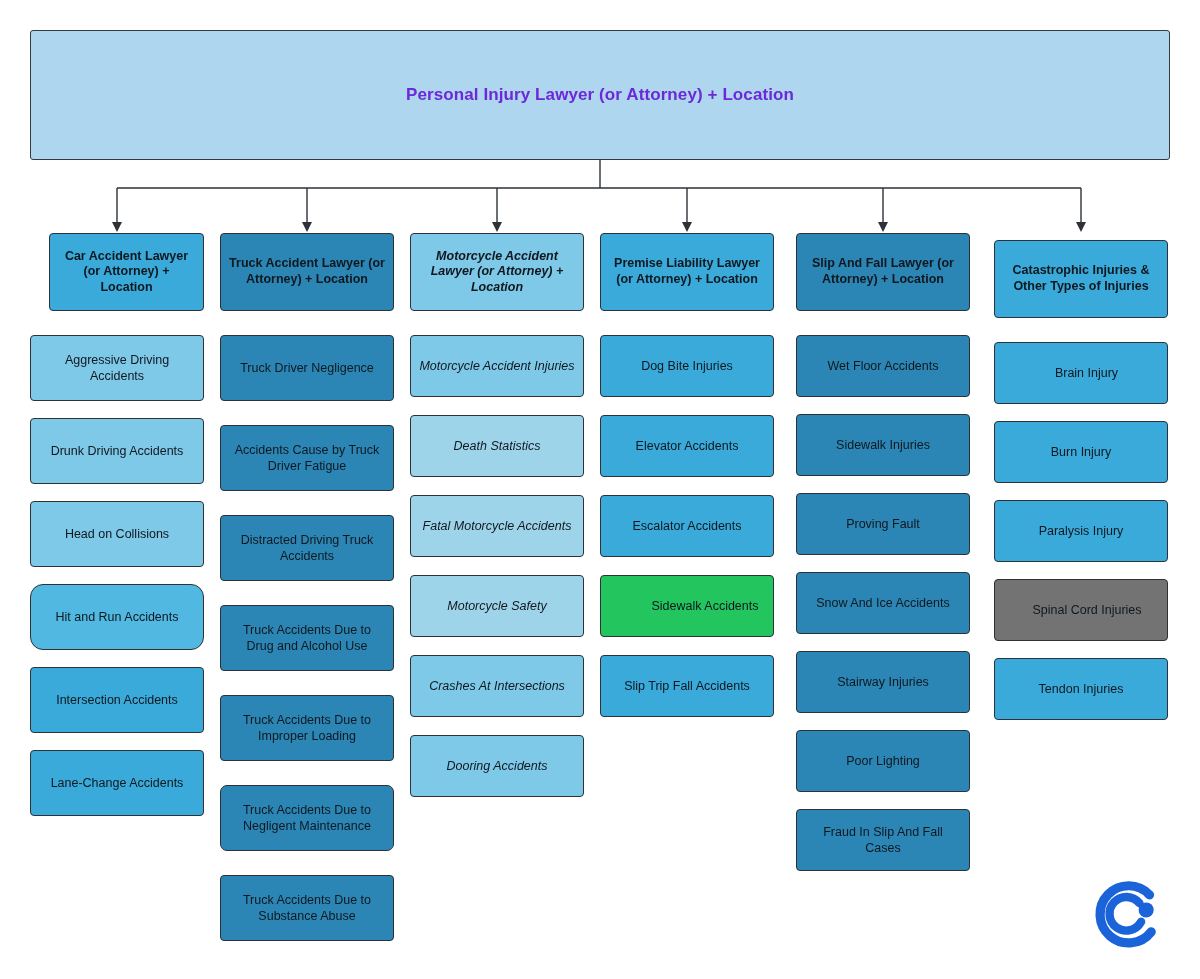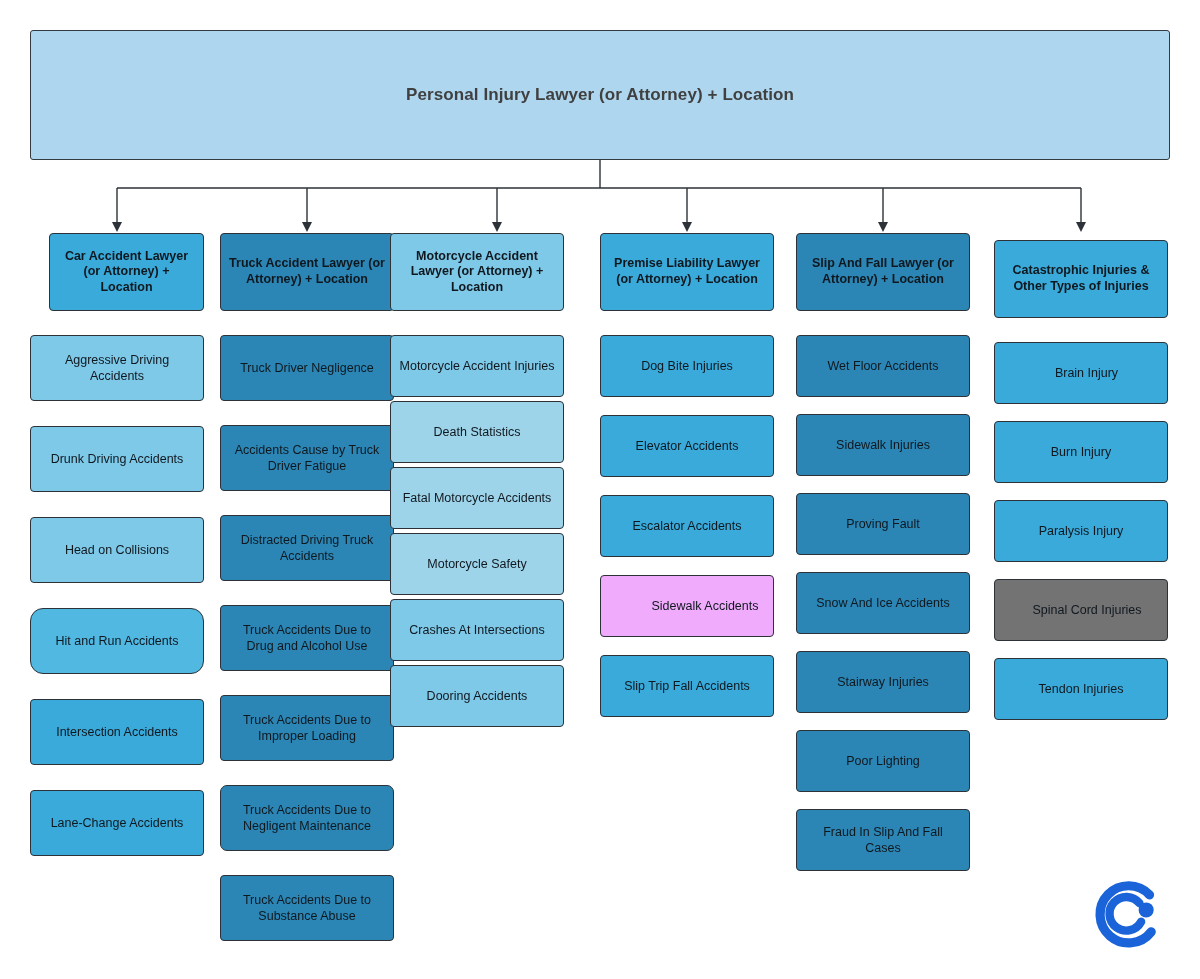--- a/index.html
+++ b/index.html
@@ -32,21 +32,21 @@
     border: 1.5px solid #333a40;
     border-radius: 3px;
     box-sizing: border-box;
     display: flex;
     align-items: center;
     justify-content: center;
   }
   .root-node .root-label {
     font-size: 17px;
     font-weight: bold;
-    color: #404040;
+    color: #6d28d9;
     text-align: center;
     letter-spacing: .1px;
   }
 
   
   #lines {
     position: absolute;
     left: 0; top: 0;
     width: 1200px;
     height: 979px;
@@ -57,21 +57,21 @@
   .column {
     position: absolute;
     top: 233px;
     width: 174px;
     display: flex;
     flex-direction: column;
     align-items: stretch;
   }
   .col-0 { left: 30px; }
   .col-1 { left: 220px; }
-  .col-2 { left: 390px; }
+  .col-2 { left: 410px; font-style: italic; }
   .col-3 { left: 600px; }
   .col-4 { left: 796px; }
   .col-5 { left: 994px; margin-top: 7px; }
 
   .head-node {
     height: 78px;
     box-sizing: border-box;
     border: 1.5px solid #2c3237;
     border-radius: 4px;
     display: flex;
@@ -96,23 +96,23 @@
     padding: 6px 8px;
     font-size: 12.5px;
     line-height: 1.3;
     text-align: center;
     color: #10181f;
     margin-bottom: 12px;
     min-height: 62px;
   }
 
   
-  .col-0 .child-node { min-height: 66px; margin-bottom: 25px; }
+  .col-0 .child-node { min-height: 66px; margin-bottom: 17px; }
   .col-1 .child-node { min-height: 66px; margin-bottom: 24px; }
-  .col-2 .child-node { min-height: 62px; margin-bottom: 4px; }
+  .col-2 .child-node { min-height: 62px; margin-bottom: 18px; }
   .col-3 .child-node { min-height: 62px; margin-bottom: 18px; }
   .col-4 .child-node { min-height: 62px; margin-bottom: 17px; }
   .col-5 .child-node { min-height: 62px; margin-bottom: 17px; }
 
   
   .logo {
     position: absolute;
     right: 32px;
     bottom: 22px;
     width: 84px;
@@ -178,21 +178,21 @@
     <div class="child-node" style="background: rgb(158, 212, 234);">Motorcycle Safety</div>
     <div class="child-node" style="background: rgb(126, 200, 232);">Crashes At Intersections</div>
     <div class="child-node" style="background: rgb(126, 200, 232);">Dooring Accidents</div>
   </div>
 
   <div class="column col-3">
     <div class="head-node" style="background: rgb(58, 170, 218);">Premise Liability Lawyer (or Attorney) + Location</div>
     <div class="child-node" style="background: rgb(58, 170, 218);">Dog Bite Injuries</div>
     <div class="child-node" style="background: rgb(58, 170, 218);">Elevator Accidents</div>
     <div class="child-node" style="background: rgb(58, 170, 218);">Escalator Accidents</div>
-    <div class="child-node" style="background: #f0abfc; padding-left: 44px;">Sidewalk Accidents</div>
+    <div class="child-node" style="background: #22c55e; padding-left: 44px;">Sidewalk Accidents</div>
     <div class="child-node" style="background: rgb(58, 170, 218);">Slip Trip Fall Accidents</div>
   </div>
 
   <div class="column col-4">
     <div class="head-node" style="background: rgb(43, 134, 181);">Slip And Fall Lawyer (or Attorney) + Location</div>
     <div class="child-node" style="background: rgb(43, 134, 181);">Wet Floor Accidents</div>
     <div class="child-node" style="background: rgb(43, 134, 181);">Sidewalk Injuries</div>
     <div class="child-node" style="background: rgb(43, 134, 181);">Proving Fault</div>
     <div class="child-node" style="background: rgb(43, 134, 181);">Snow And Ice Accidents</div>
     <div class="child-node" style="background: rgb(43, 134, 181);">Stairway Injuries</div>

